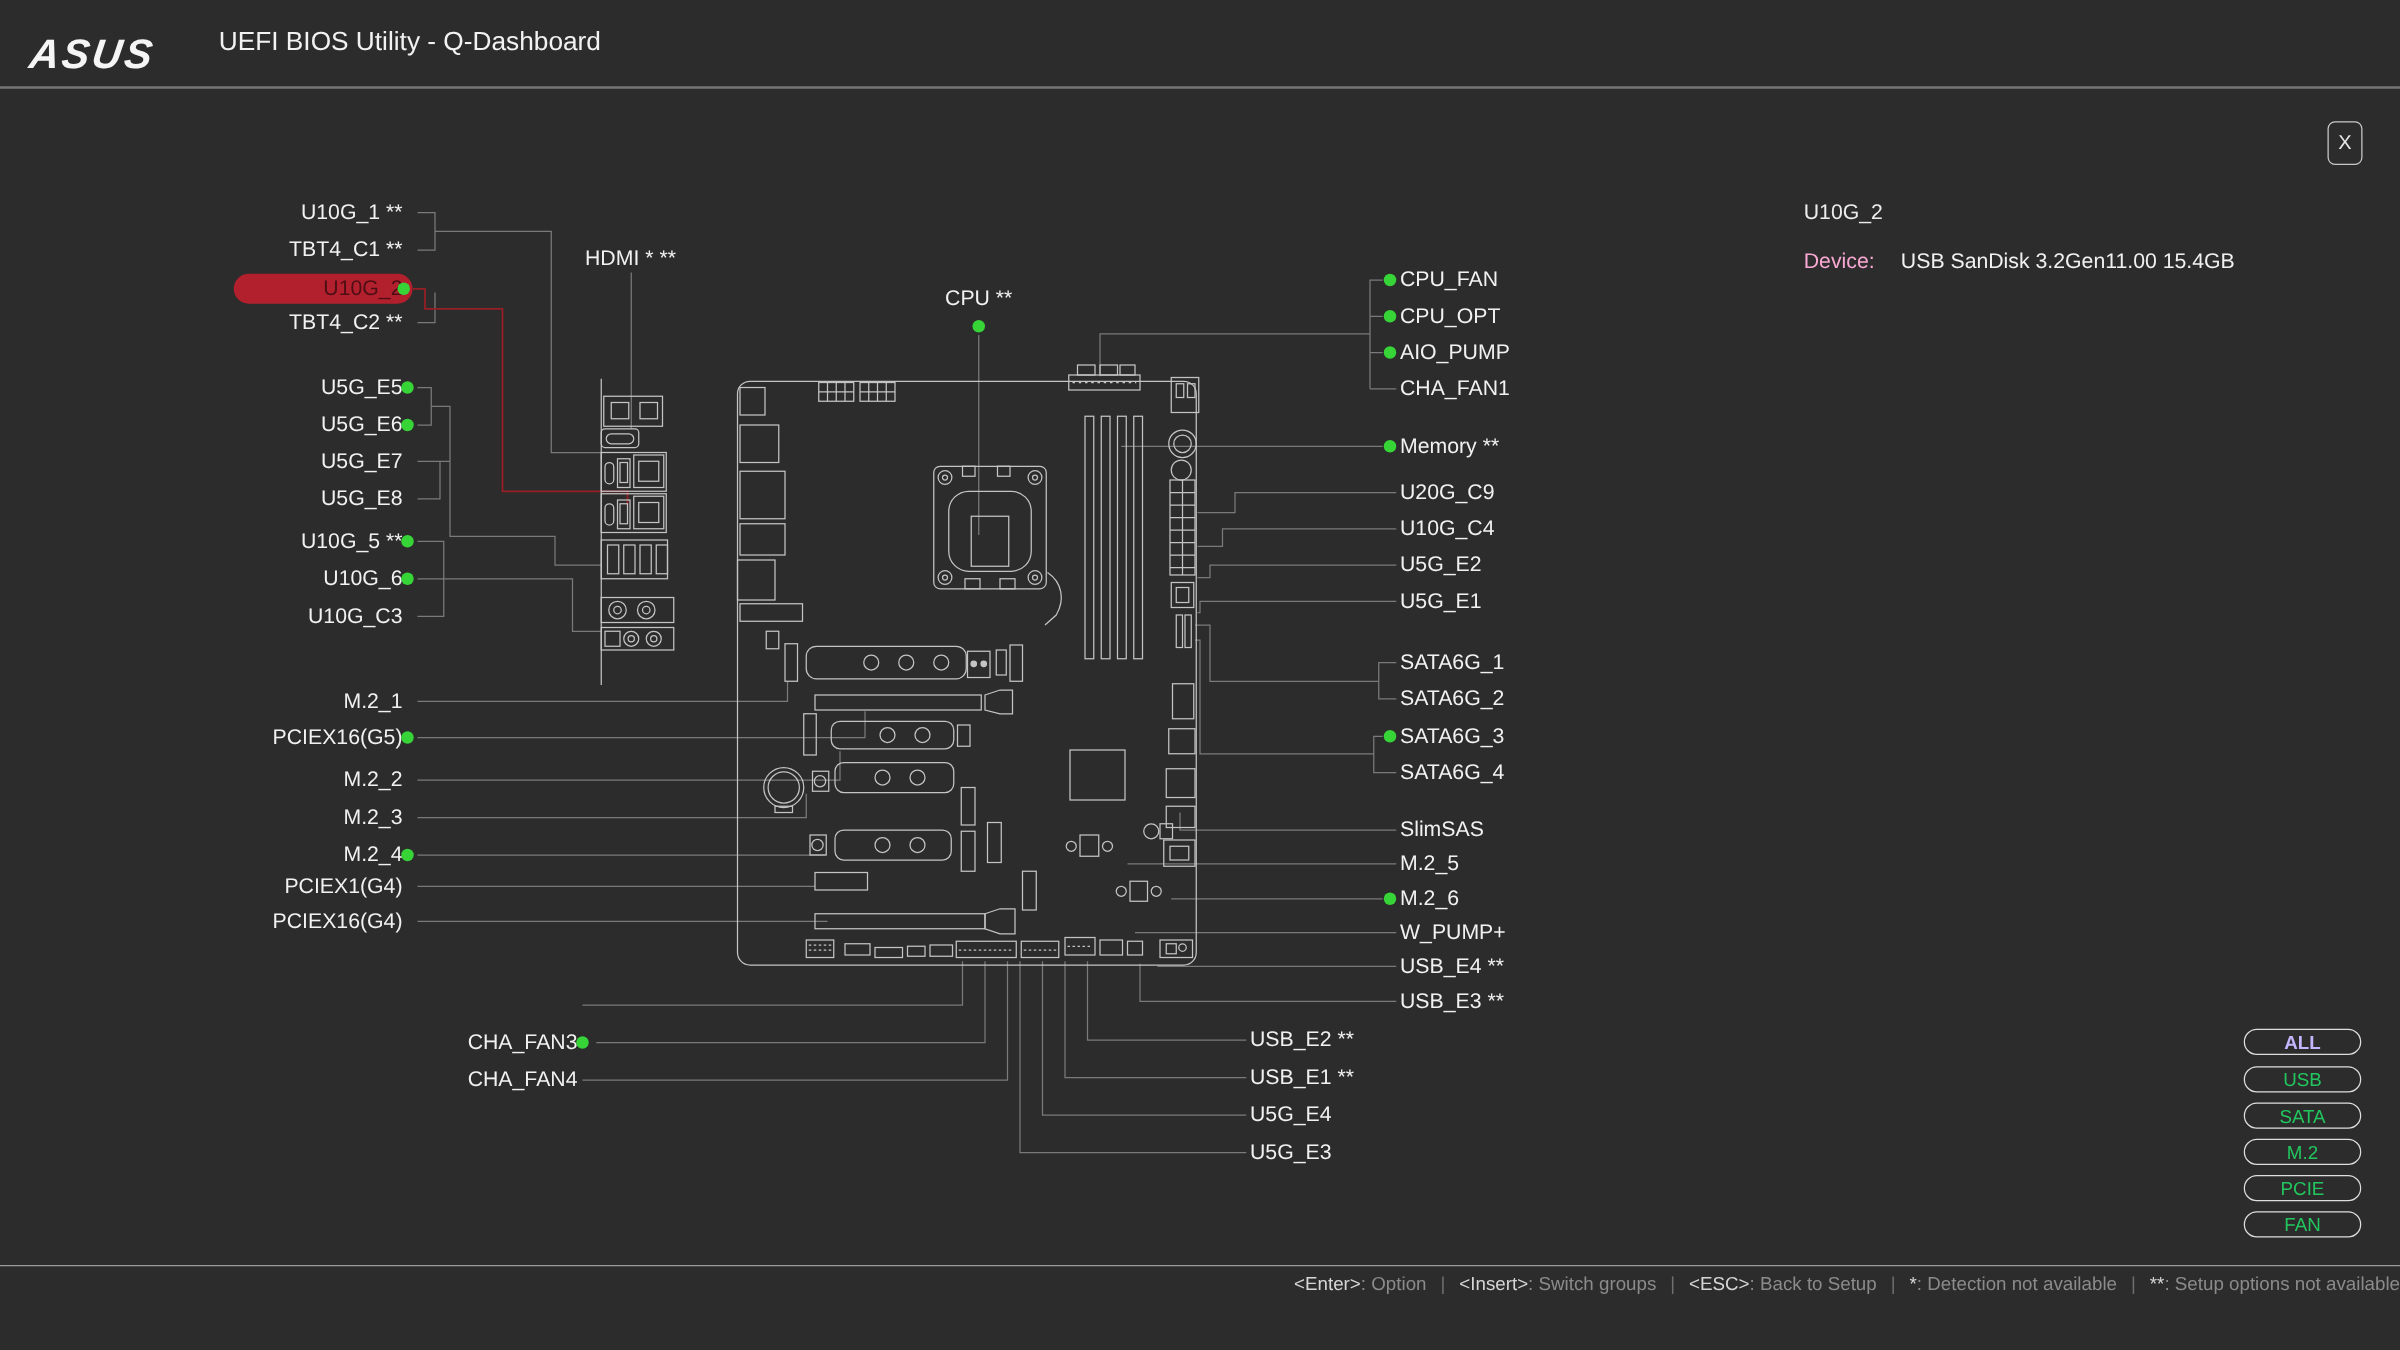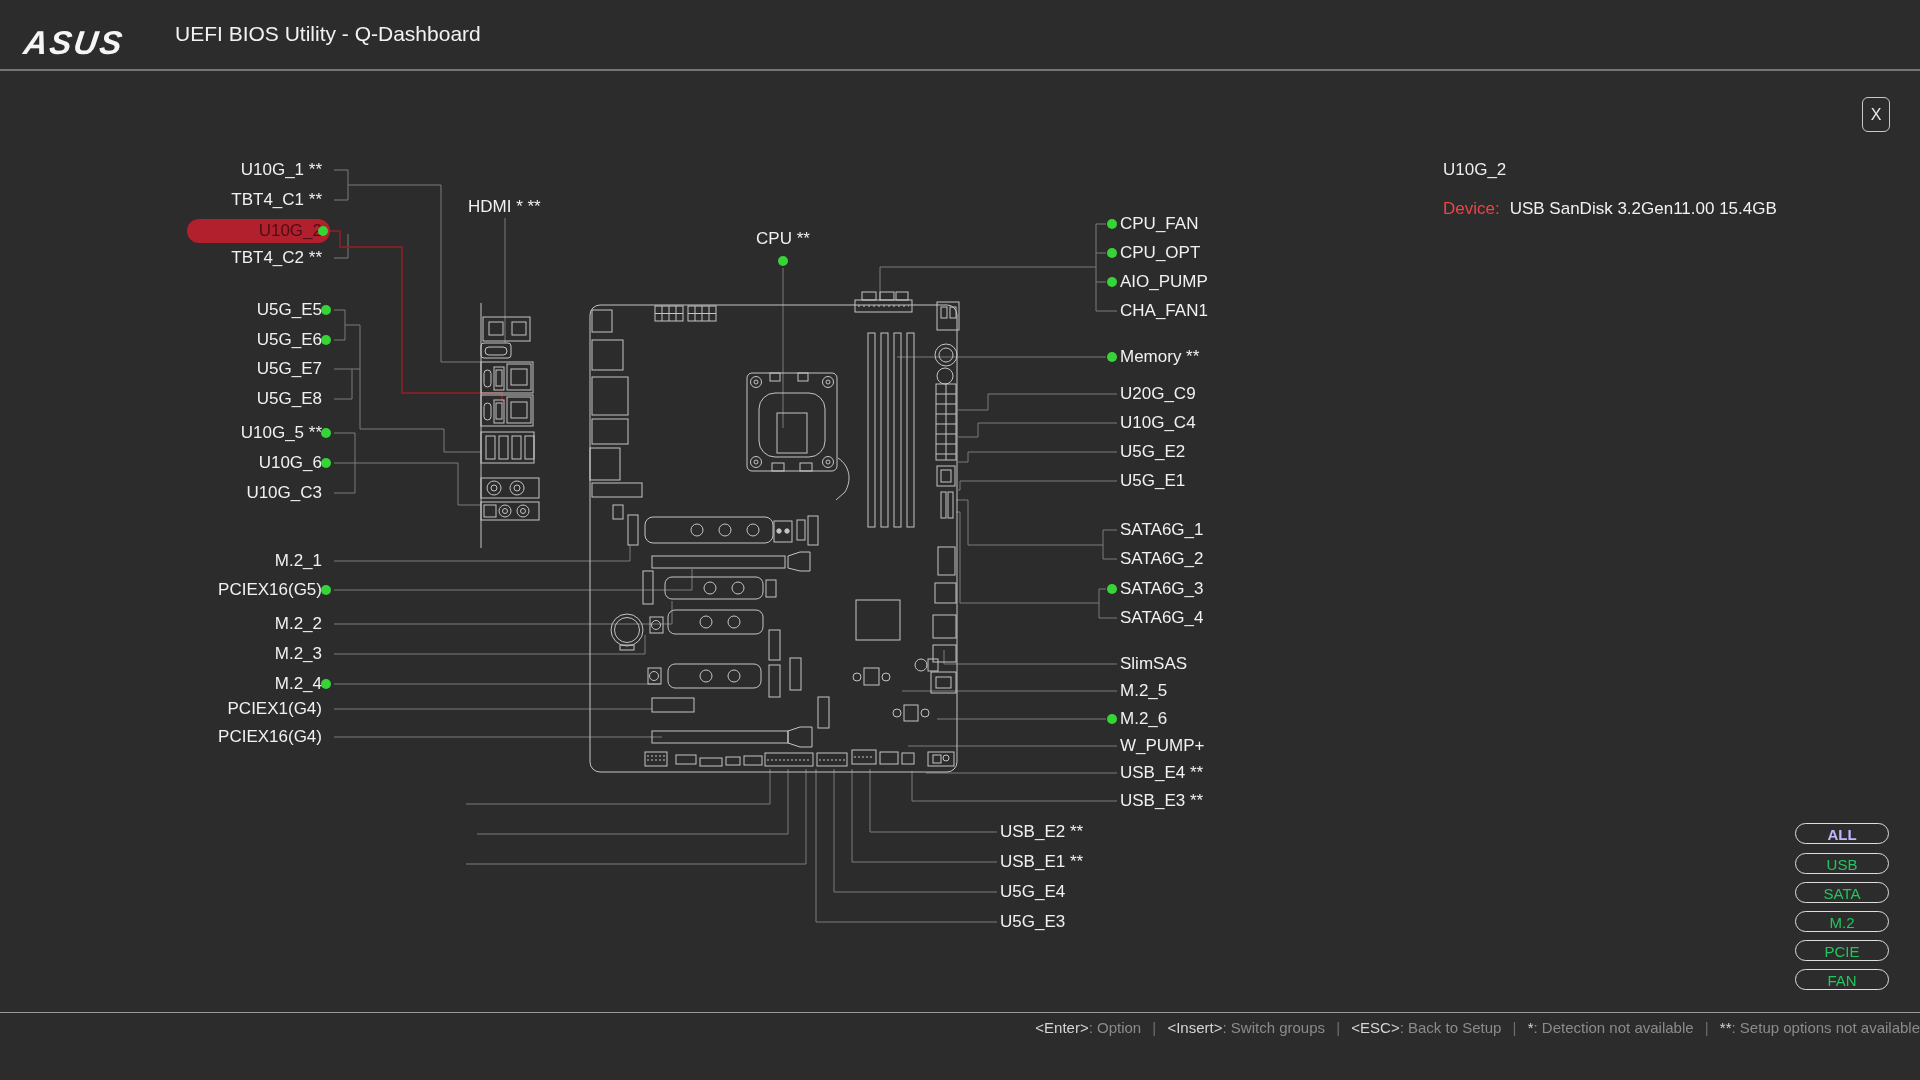--- a/index.html
+++ b/index.html
@@ -24,21 +24,21 @@
   .pill{position:absolute;left:187px;top:219px;width:143px;height:24px;line-height:24px;
         background:#b2202e;border-radius:12px;color:#4d0e14;text-align:right;
         padding-right:8px;box-sizing:border-box;font-size:17px;}
   .pill .dot{left:131px;top:7px;}
   #cpu-label{position:absolute;left:743px;top:229px;width:80px;text-align:center;font-size:17px;}
   #cpu-dot{position:absolute;left:778px;top:256px;width:10px;height:10px;border-radius:50%;background:#37d437;}
   #hdmi-label{position:absolute;left:468px;top:196px;font-size:17px;}
   
   #info-title{position:absolute;left:1443px;top:160px;font-size:17px;color:#ededed;}
   #info-device{position:absolute;left:1443px;top:199px;font-size:17px;}
-  #info-device .lbl{color:#ef4444;margin-right:10px;}
+  #info-device .lbl{color:#f9a8d4;margin-right:21px;}
   #close-btn{position:absolute;left:1862px;top:97px;width:26px;height:33px;line-height:33px;
              border:1px solid #c9c9c9;border-radius:6px;text-align:center;font-size:16px;color:#e8e8e8;cursor:pointer;}
   
   .fbtn{position:absolute;left:1795px;width:94px;height:21px;line-height:21px;border:1px solid #dedede;
         border-radius:11px;text-align:center;font-size:15px;color:#22c55e;cursor:pointer;box-sizing:border-box;}
   .fbtn.active{color:#c4b5fd;font-weight:bold;}
   
   #hints{position:absolute;left:0;top:1019px;width:1920px;text-align:right;font-size:15px;color:#8b8b8b;}
   #hints .key{color:#d6d6d6;}
   #hints .sep{color:#6e6e6e;margin:0 7px;}
@@ -253,20 +253,22 @@
   <div class="plabel l-main" style="top:422px"><span>U10G_5 **</span><span class="dot dot-after"></span></div>
   <div class="plabel l-main" style="top:452px"><span>U10G_6</span><span class="dot dot-after"></span></div>
   <div class="plabel l-main" style="top:482px"><span>U10G_C3</span></div>
   <div class="plabel l-main" style="top:550px"><span>M.2_1</span></div>
   <div class="plabel l-main" style="top:579px"><span>PCIEX16(G5)</span><span class="dot dot-after"></span></div>
   <div class="plabel l-main" style="top:613px"><span>M.2_2</span></div>
   <div class="plabel l-main" style="top:643px"><span>M.2_3</span></div>
   <div class="plabel l-main" style="top:673px"><span>M.2_4</span><span class="dot dot-after"></span></div>
   <div class="plabel l-main" style="top:698px"><span>PCIEX1(G4)</span></div>
   <div class="plabel l-main" style="top:726px"><span>PCIEX16(G4)</span></div>
+  <div class="plabel l-fan" style="top:823px"><span>CHA_FAN3</span><span class="dot dot-after"></span></div>
+  <div class="plabel l-fan" style="top:853px"><span>CHA_FAN4</span></div>
 
   <div id="hdmi-label" class="plabel"><span>HDMI * **</span></div>
   <div id="cpu-label"><span>CPU **</span></div>
   <div id="cpu-dot"></div>
 
   <div class="plabel r-main" style="top:213px"><span class="dot dot-before"></span><span>CPU_FAN</span></div>
   <div class="plabel r-main" style="top:242px"><span class="dot dot-before"></span><span>CPU_OPT</span></div>
   <div class="plabel r-main" style="top:271px"><span class="dot dot-before"></span><span>AIO_PUMP</span></div>
   <div class="plabel r-main" style="top:300px"><span>CHA_FAN1</span></div>
   <div class="plabel r-main" style="top:346px"><span class="dot dot-before"></span><span>Memory **</span></div>

